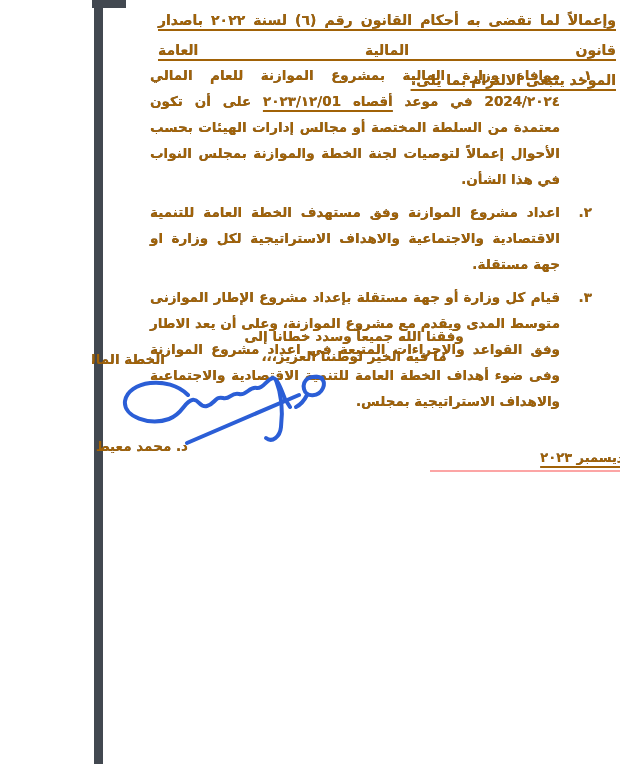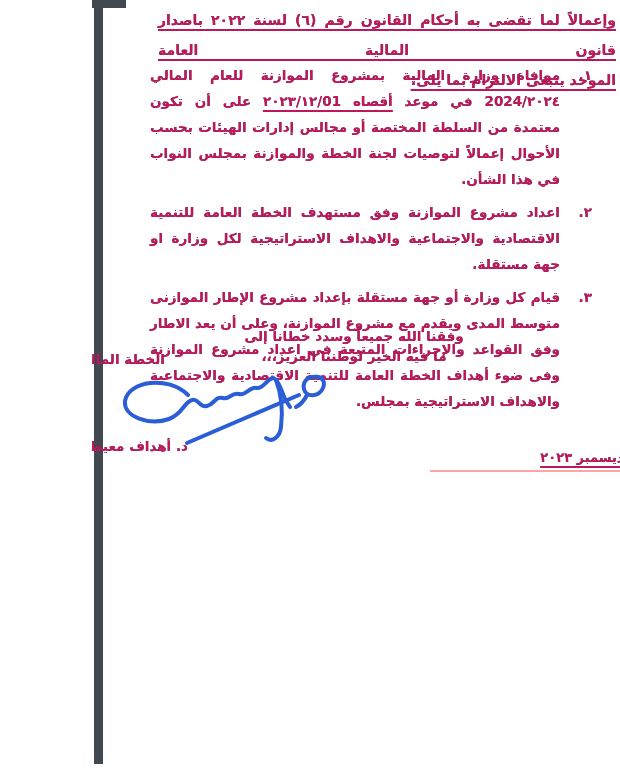--- a/index.html
+++ b/index.html
@@ -1,18 +1,18 @@
 <!DOCTYPE html>
 <html lang="ar" dir="rtl"><head>
 <meta charset="utf-8">
 <style>
   html,body{margin:0;padding:0;background:#ffffff;}
   .page{
     position:relative;width:528px;height:770px;background:#ffffff;overflow:hidden;
-    direction:rtl;font-family:"DejaVu Sans",sans-serif;font-weight:700;color:#be185d;
+    direction:rtl;font-family:"DejaVu Sans",sans-serif;font-weight:700;color:#a16207;
     text-shadow:0 0 .4px rgba(35,41,54,.75);
   }
   .scan-bar-left{position:absolute;left:2px;top:0;width:9px;height:764px;background:#424850;}
   .scan-corner-top{position:absolute;left:0;top:0;width:34px;height:8px;background:#424850;}
 
   .doc-header{position:absolute;top:5px;right:4px;left:66px;font-size:14px;line-height:30px;}
   .doc-header .l1{text-align:justify;text-align-last:justify;}
   .doc-header .l2{text-align:right;}
   .u{text-decoration:underline;text-underline-offset:4px;text-decoration-thickness:1.5px;}
 
@@ -65,17 +65,17 @@
 
   <svg class="signature" viewBox="0 0 212 82" xmlns="http://www.w3.org/2000/svg" aria-hidden="true">
     <g fill="none" stroke="#2b5ed6" stroke-width="4" stroke-linecap="round" stroke-linejoin="round">
       <path d="M 72,26 C 52,6 12,12 9,32 C 7,48 34,57 53,50 C 67,45 68,33 76,31 C 83,29 83,39 91,37 C 99,35 99,27 107,29 C 114,31 115,23 123,25 C 131,27 133,17 141,19 C 147,20 151,10 157,9 C 161,9 165,20 169,30 L 174,38"></path>
       <path d="M 160,11 C 165,24 167,42 165,58 C 164,68 156,74 150,69"></path>
       <path d="M 183,26 L 71,74"></path>
       <path d="M 206,9 C 194,5 186,11 188,20 C 190,29 203,28 207,19 C 210,12 205,7 199,8 M 191,26 C 188,32 184,36 180,38"></path>
     </g>
   </svg>
 
-  <div class="signer-name">د. أهداف معيط</div>
+  <div class="signer-name">د. محمد معيط</div>
 
   <div class="date-line u">تحريرا فى ديسمبر ٢٠٢٣</div>
 
 </div>
 
 </body></html>

